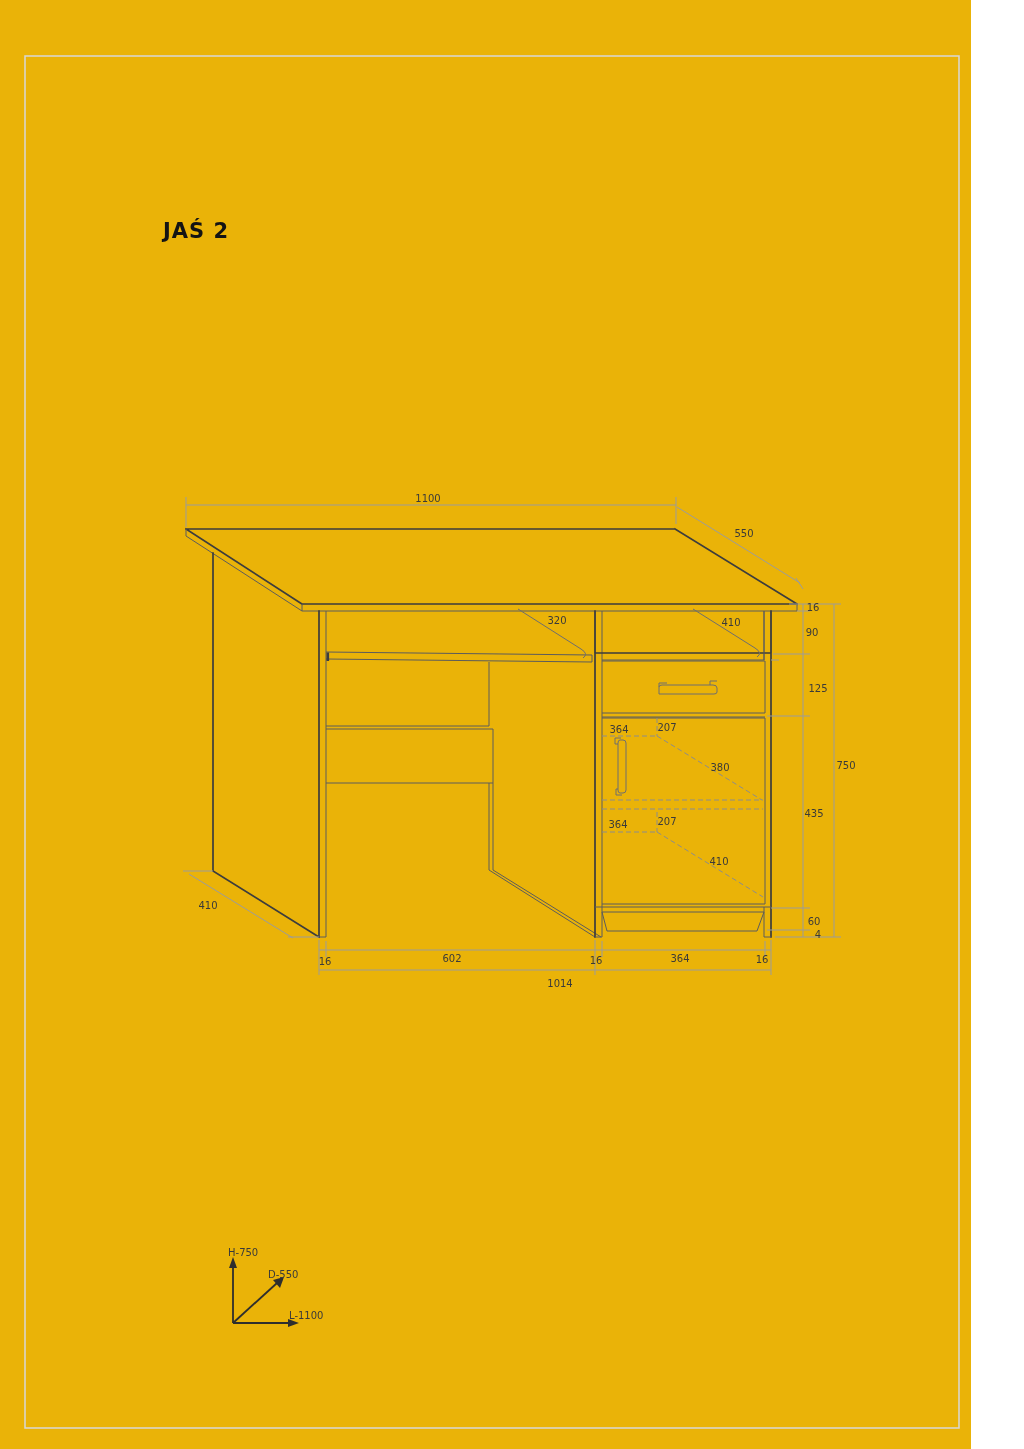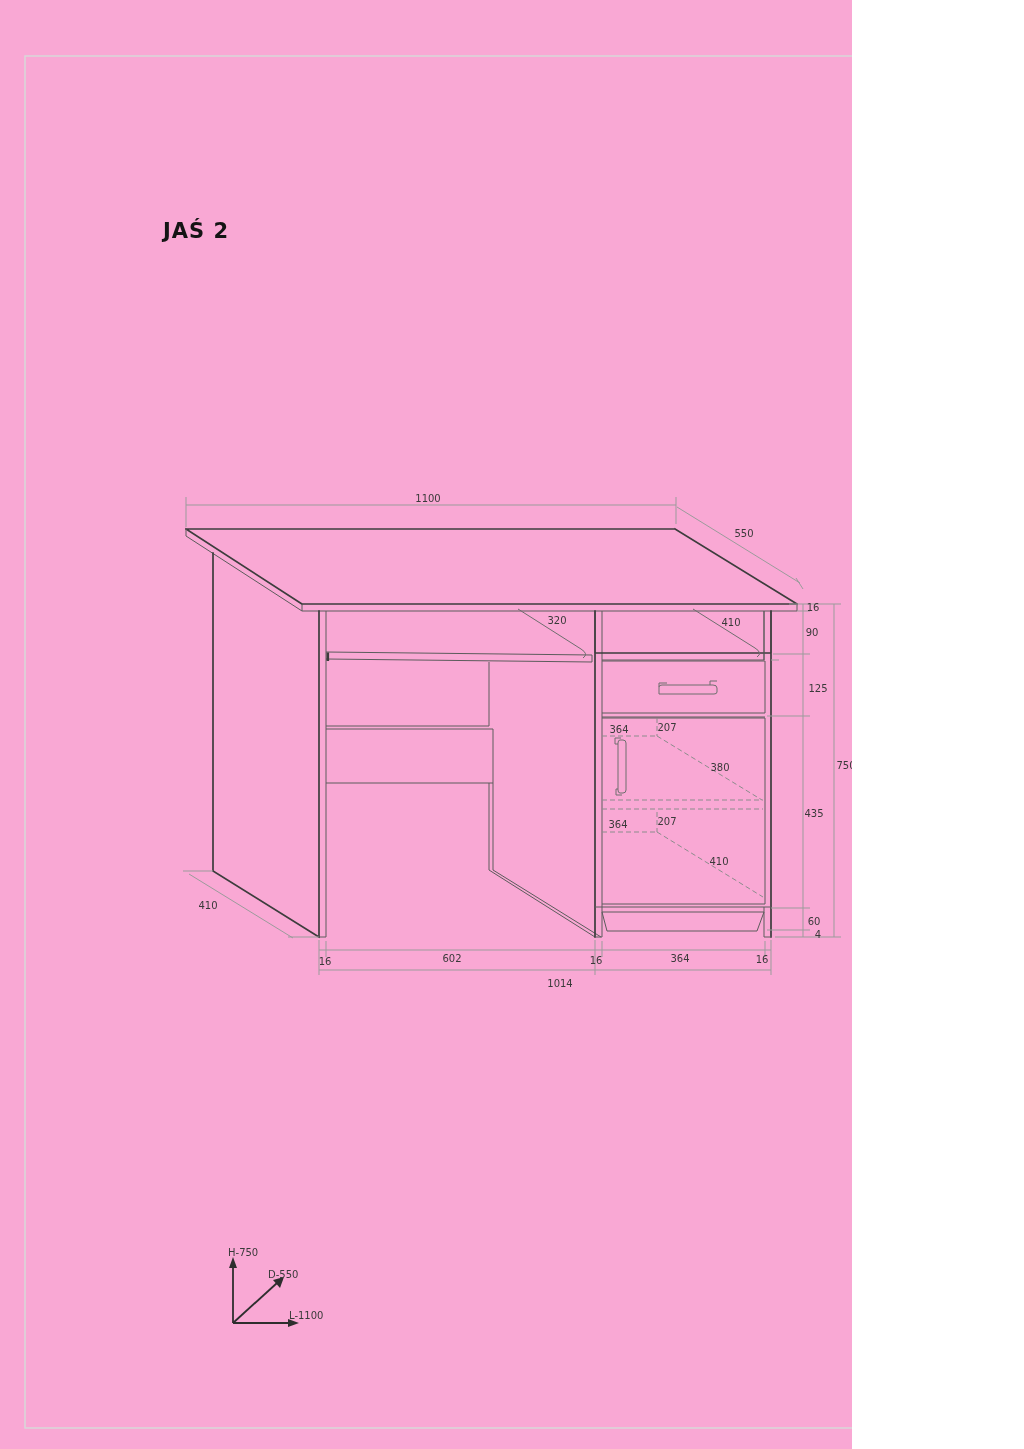--- a/index.html
+++ b/index.html
@@ -1,16 +1,16 @@
 <!DOCTYPE html>
 <html><head>
 <meta charset="utf-8">
 <style>
   html,body{margin:0;padding:0;background:#fff;}
-  .page{position:relative;width:852px;height:1449px;background:#f9a8d4;overflow:hidden;}
+  .page{position:relative;width:971px;height:1449px;background:#eab308;overflow:hidden;}
   svg{position:absolute;left:0;top:0;}
   .heavy{stroke:#3d3d3d;stroke-width:1.7;fill:none;stroke-linecap:square;}
   .line{stroke:#5c5c5c;stroke-width:1;fill:none;}
   .thin{stroke:#6e6e6e;stroke-width:1;fill:none;}
   .dim{stroke:#9b9b9b;stroke-width:1;fill:none;}
   .dash{stroke:#8c8c8c;stroke-width:1;fill:none;stroke-dasharray:5 3;}
   .lbl{font:10px "DejaVu Sans", sans-serif;fill:#3a3a3a;}
   .ttl{font:bold 21px "DejaVu Sans", sans-serif;fill:#141414;letter-spacing:1px;}
   .axis{stroke:#2e2e2e;stroke-width:1.8;fill:none;}
   .ah{fill:#2e2e2e;stroke:none;}

